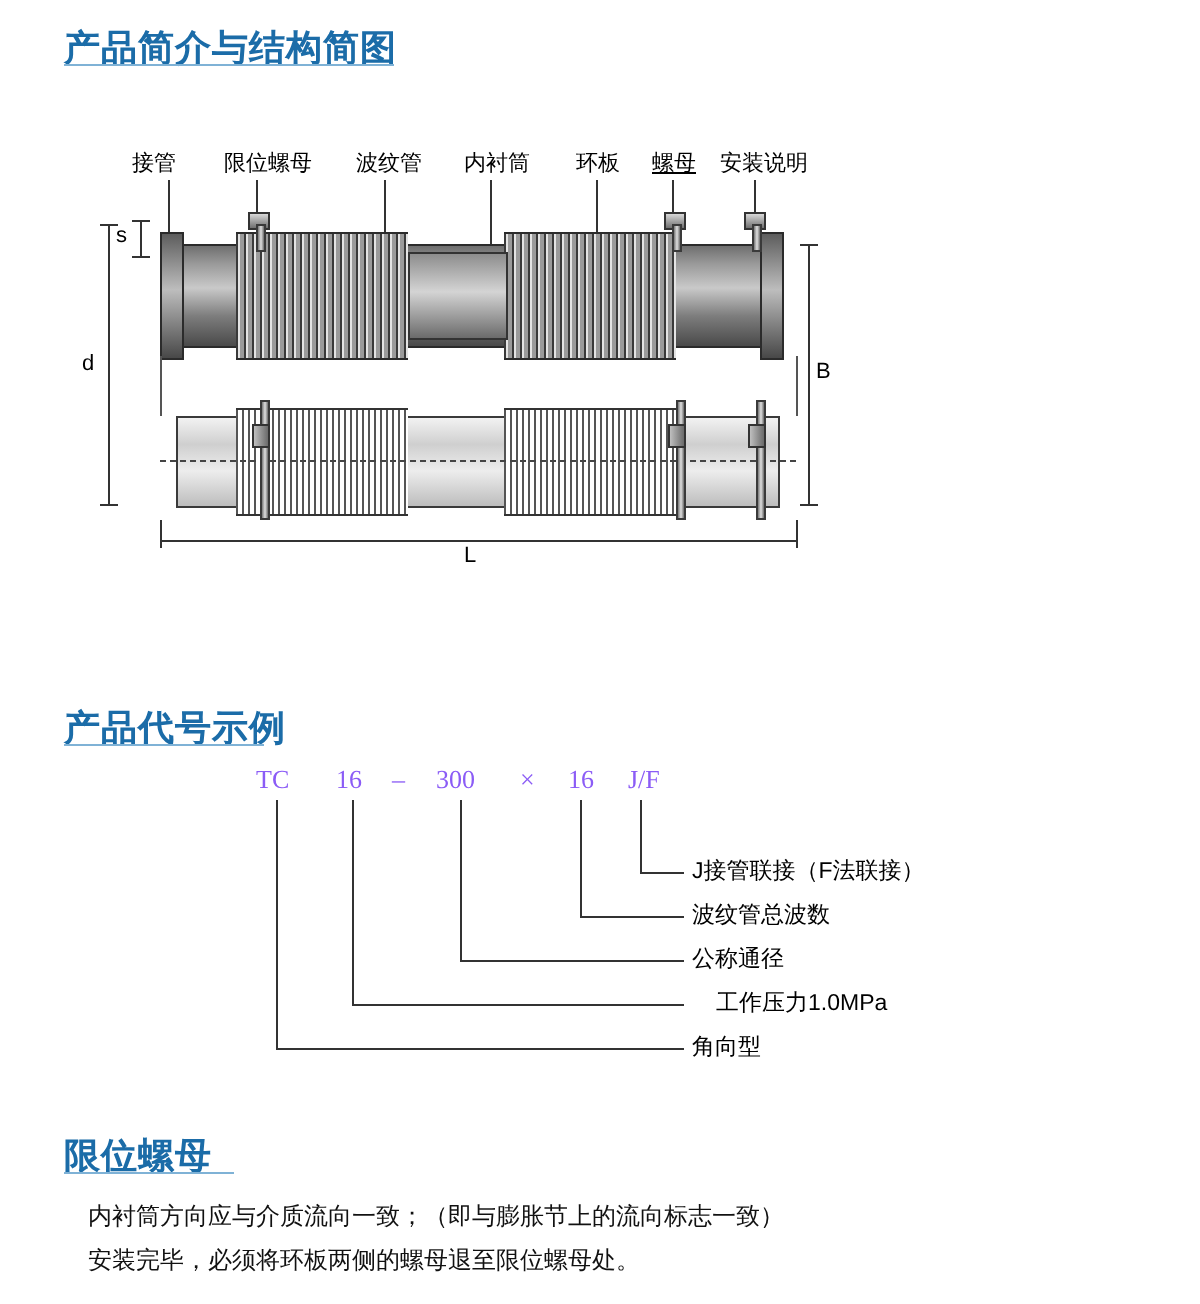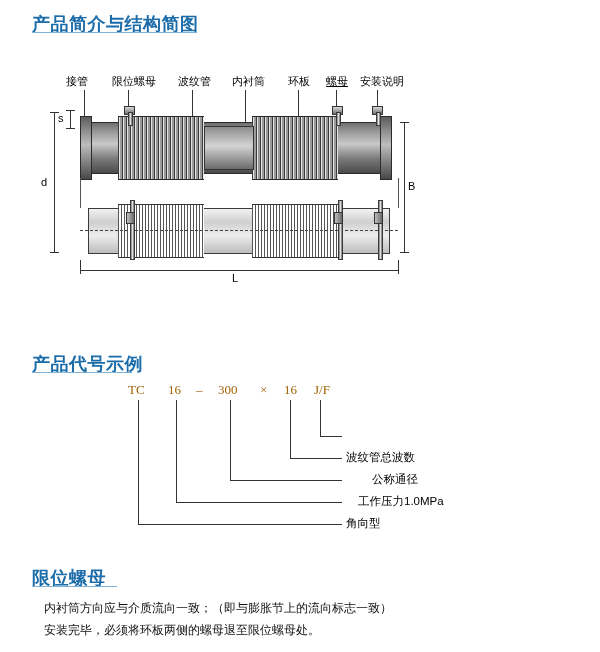--- a/index.html
+++ b/index.html
@@ -197,21 +197,21 @@
     position: absolute;
     left: 110px;
     top: 382px;
     width: 420px;
     height: 160px;
   }
   .code-token {
     position: absolute;
     font-size: 13px;
     font-family: "Liberation Serif", serif;
-    color: #a16207;
+    color: #8b5cf6;
     white-space: nowrap;
   }
   .leader-v {
     position: absolute;
     width: 1px;
     background: #333;
   }
   .leader-h {
     position: absolute;
     height: 1px;
@@ -319,28 +319,29 @@
   <div class="code-token" style="left:18px;  top:0px;">TC</div>
   <div class="code-token" style="left:58px;  top:0px;">16</div>
   <div class="code-token" style="left:86px;  top:0px;">–</div>
   <div class="code-token" style="left:108px; top:0px;text-align:right;">300</div>
   <div class="code-token" style="left:150px; top:0px;">×</div>
   <div class="code-token" style="left:174px; top:0px;">16</div>
   <div class="code-token" style="left:204px; top:0px;">J/F</div>
 
   <div class="leader-v" style="left:210px; top:18px; height:36px;"></div>
   <div class="leader-h" style="left:210px; top:54px; width:22px;"></div>
+  <div class="leader-text" style="left:236px; top:46px;">J接管联接（F法联接）</div>
 
   <div class="leader-v" style="left:180px; top:18px; height:58px;"></div>
   <div class="leader-h" style="left:180px; top:76px; width:52px;"></div>
   <div class="leader-text" style="left:236px; top:68px;font-family:Liberation Serif, serif;">波纹管总波数</div>
 
   <div class="leader-v" style="left:120px; top:18px; height:80px;"></div>
   <div class="leader-h" style="left:120px; top:98px; width:112px;"></div>
-  <div class="leader-text" style="left:236px; top:90px;margin-left:26px;">公称通径</div>
+  <div class="leader-text" style="left:236px; top:90px;">公称通径</div>
 
   <div class="leader-v" style="left:66px; top:18px; height:102px;"></div>
   <div class="leader-h" style="left:66px; top:120px; width:166px;"></div>
   <div class="leader-text" style="left:236px; top:112px;margin-left:12px;">工作压力1.0MPa</div>
 
   <div class="leader-v" style="left:28px; top:18px; height:124px;"></div>
   <div class="leader-h" style="left:28px; top:142px; width:204px;"></div>
   <div class="leader-text" style="left:236px; top:134px;">角向型</div>
 </div>
 

